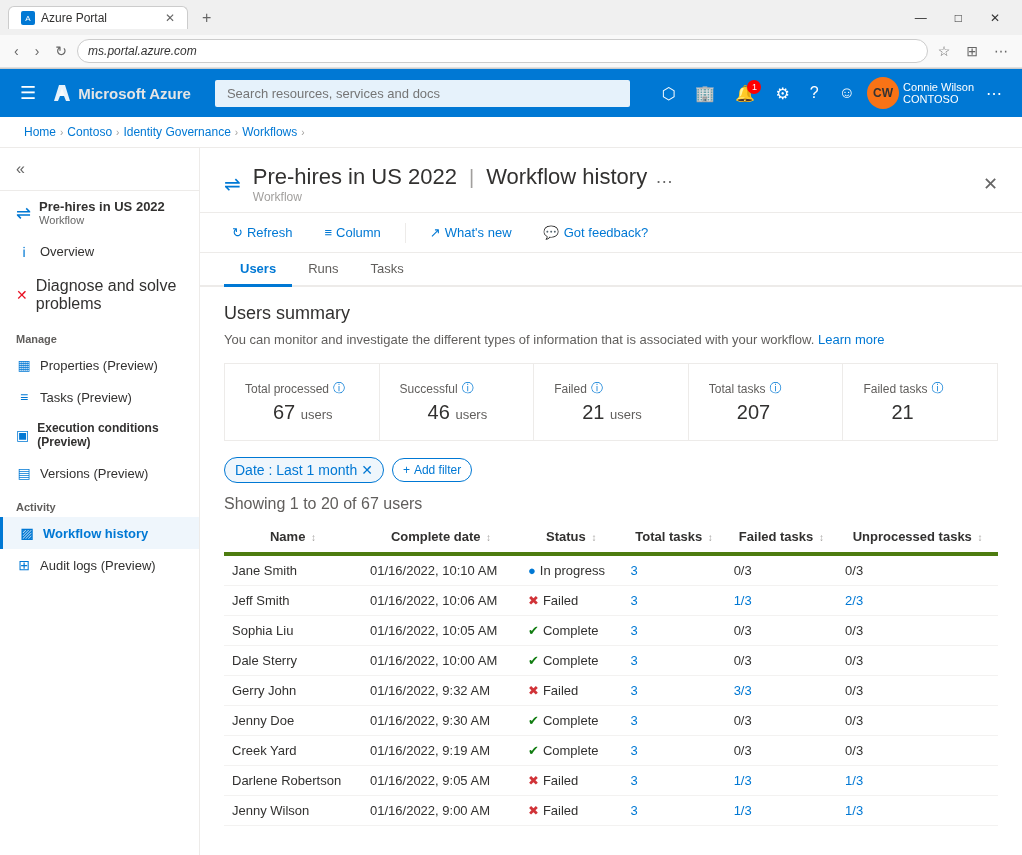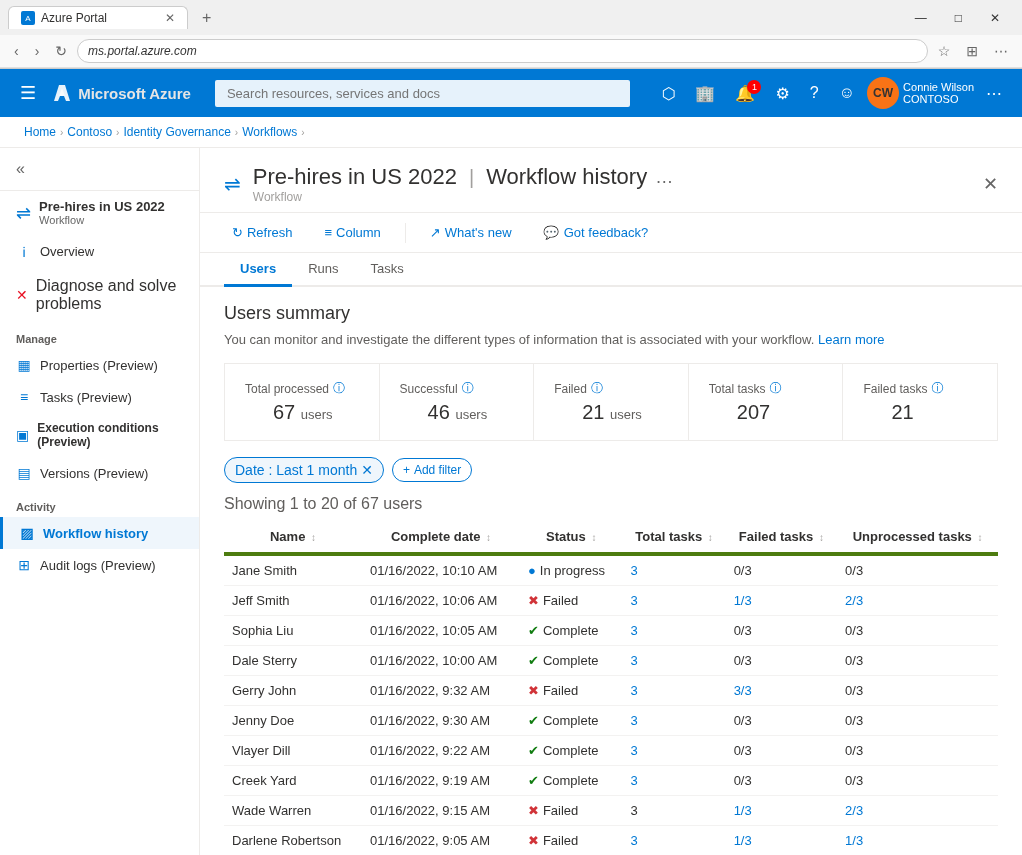--- a/index.html
+++ b/index.html
@@ -420,81 +420,55 @@
       <span class="status-badge">
         <span style="color:#107c10; font-size:13px;">✔</span>
         <span>Complete</span>
       </span>
     </td>
     <td><a class="link-value">3</a></td>
     <td><span>0/3</span></td>
     <td><span>0/3</span></td>
   </tr>
             <tr>
-    <td>Vlayer Dill</td>
-    <td>01/16/2022, 9:22 AM</td>
+    <td>Creek Yard</td>
+    <td>01/16/2022, 9:19 AM</td>
     <td>
       <span class="status-badge">
         <span style="color:#107c10; font-size:13px;">✔</span>
         <span>Complete</span>
       </span>
     </td>
     <td><a class="link-value">3</a></td>
     <td><span>0/3</span></td>
     <td><span>0/3</span></td>
   </tr>
             <tr>
-    <td>Creek Yard</td>
-    <td>01/16/2022, 9:19 AM</td>
-    <td>
-      <span class="status-badge">
-        <span style="color:#107c10; font-size:13px;">✔</span>
-        <span>Complete</span>
-      </span>
-    </td>
-    <td><a class="link-value">3</a></td>
-    <td><span>0/3</span></td>
-    <td><span>0/3</span></td>
-  </tr>
-            <tr>
-    <td>Wade Warren</td>
-    <td>01/16/2022, 9:15 AM</td>
+    <td>Darlene Robertson</td>
+    <td>01/16/2022, 9:05 AM</td>
     <td>
       <span class="status-badge">
         <span style="color:#d13438; font-size:13px;">✖</span>
         <span>Failed</span>
       </span>
     </td>
-    <td><span>3</span></td>
+    <td><a class="link-value">3</a></td>
     <td><a class="link-value">1/3</a></td>
-    <td><a class="link-value">2/3</a></td>
-  </tr>
-            <tr>
-    <td>Darlene Robertson</td>
-    <td>01/16/2022, 9:05 AM</td>
+    <td><a class="link-value">1/3</a></td>
+  </tr>
+            <tr>
+    <td>Jenny Wilson</td>
+    <td>01/16/2022, 9:00 AM</td>
     <td>
       <span class="status-badge">
         <span style="color:#d13438; font-size:13px;">✖</span>
         <span>Failed</span>
       </span>
     </td>
     <td><a class="link-value">3</a></td>
     <td><a class="link-value">1/3</a></td>
     <td><a class="link-value">1/3</a></td>
   </tr>
-            <tr>
-    <td>Jenny Wilson</td>
-    <td>01/16/2022, 9:00 AM</td>
-    <td>
-      <span class="status-badge">
-        <span style="color:#d13438; font-size:13px;">✖</span>
-        <span>Failed</span>
-      </span>
-    </td>
-    <td><a class="link-value">3</a></td>
-    <td><a class="link-value">1/3</a></td>
-    <td><a class="link-value">1/3</a></td>
-  </tr>
           </tbody>
       </table>
     </div>
   </div>
 </div>
 
 </body></html>

